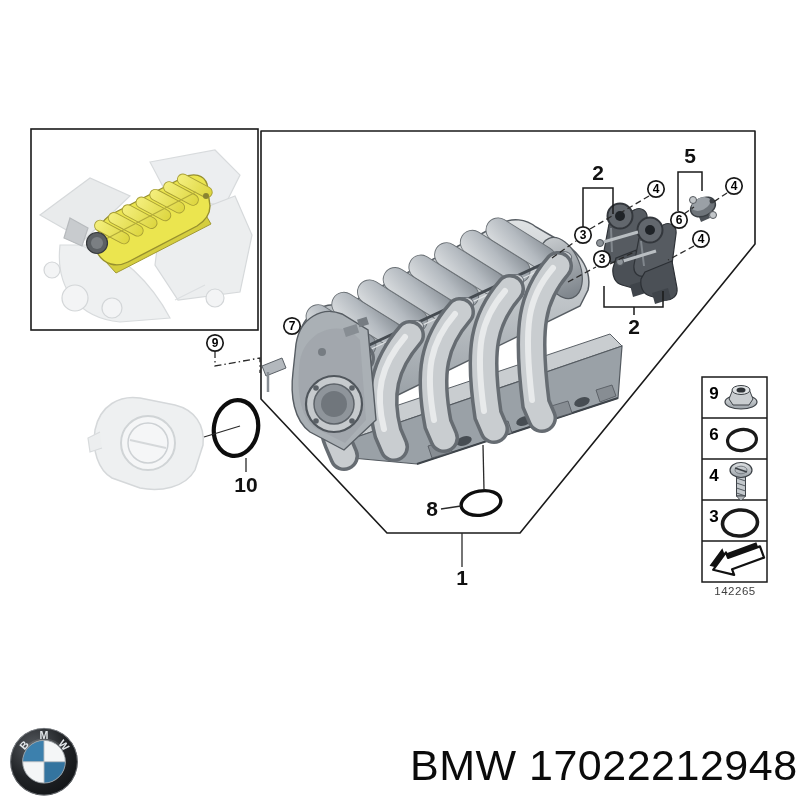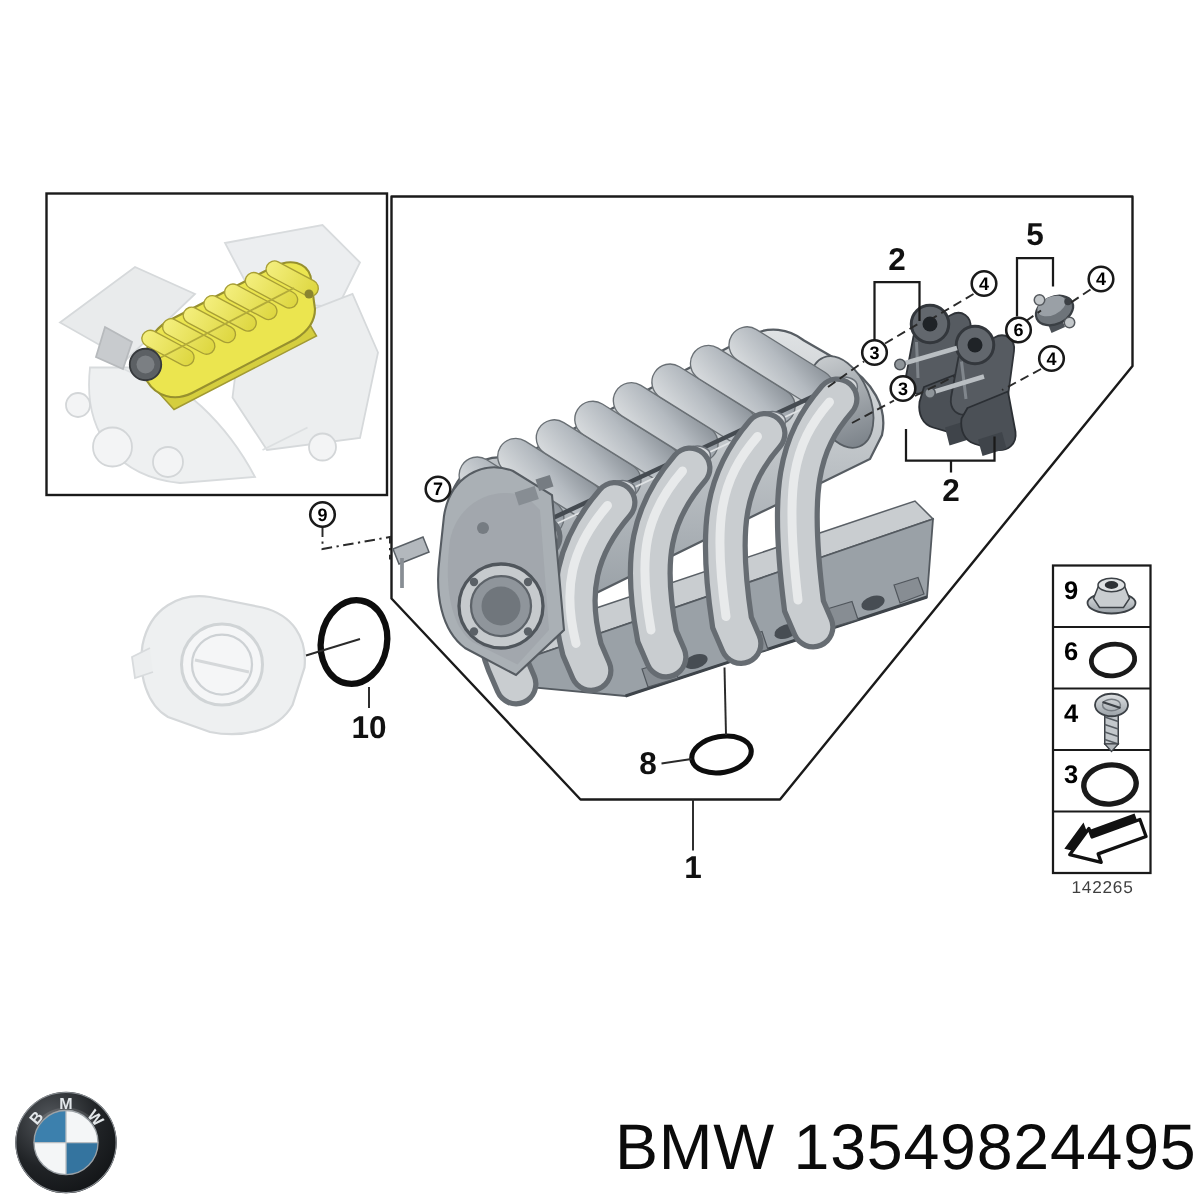--- a/index.html
+++ b/index.html
@@ -345,13 +345,13 @@
   <path d="M17,39 L65,39 M41,15 L41,63" stroke="#b9bec2" stroke-width="1" fill="none"></path>
   <circle cx="41" cy="39" r="24" fill="none" stroke="#9aa0a5" stroke-width="1"></circle>
   <path d="M20,24 A27,27 0 0 1 62,24" stroke="#ffffff" stroke-width="2" opacity="0.12" fill="none"></path>
   <g fill="#e3e7ea" font-size="12" font-weight="bold" text-anchor="middle">
     <text x="18.8" y="24.5" transform="rotate(-50 18.8 20.4)">B</text>
     <text x="41" y="14">M</text>
     <text x="63.2" y="24.5" transform="rotate(50 63.2 20.4)">W</text>
   </g>
 </svg>
 
-<div id="footer-text">BMW 13549824495</div>
+<div id="footer-text">BMW 17022212948</div>
 
 </body></html>

